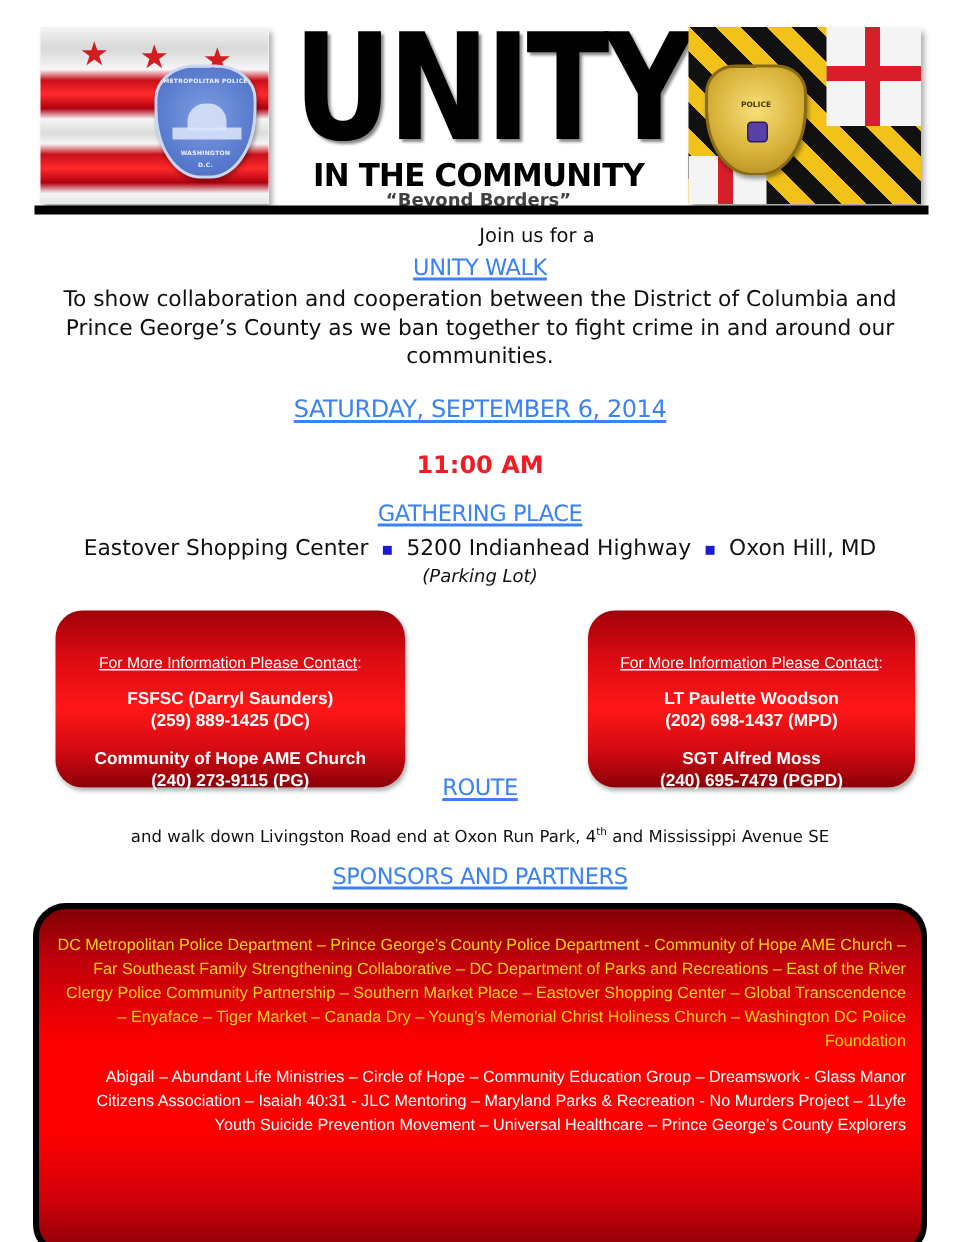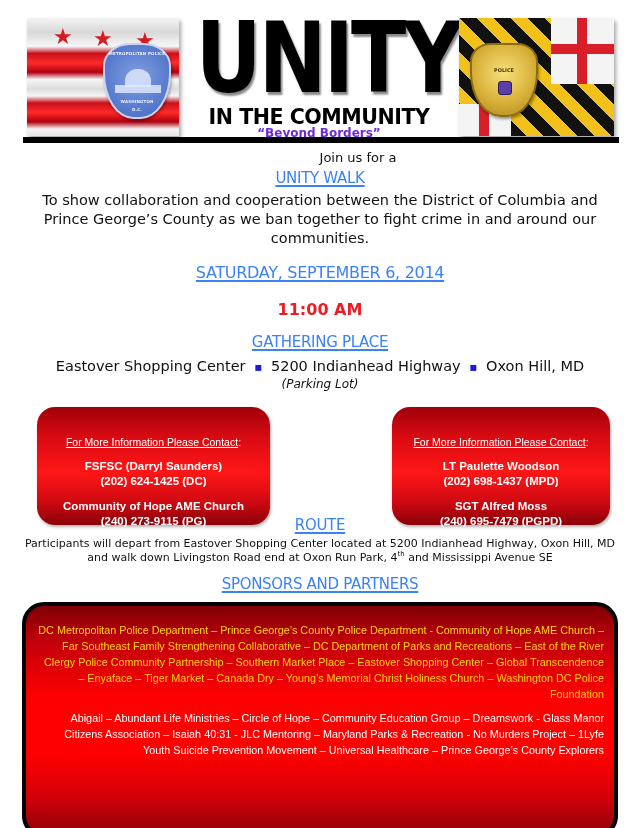--- a/index.html
+++ b/index.html
@@ -38,21 +38,21 @@
       transform: scaleX(0.92) scaleY(1.12); transform-origin: center top;
       text-shadow: 2px 2px 2px #888;
     }
     .title-community {
       display: block; margin-top: 12px; font-family: "DejaVu Sans", sans-serif; font-weight: bold;
       font-size: 21px; line-height: 22px; letter-spacing: -0.5px; color: #000;
       transform: scaleX(0.98);
     }
     .title-tagline {
       display: block; margin-top: -2px; font-family: "DejaVu Sans", sans-serif; font-weight: bold;
-      font-size: 12px; line-height: 14px; color: #6d28d9;
+      font-size: 12px; line-height: 14px; color: #404040;
     }
 
     .flag-md {
       position: absolute; left: 459px; top: 18px; width: 155px; height: 118px;
       background:
         repeating-linear-gradient(45deg, #f2c21a 0 12px, #111 12px 24px);
       box-shadow: 2px 3px 4px rgba(0,0,0,0.35);
       overflow: hidden;
     }
     .flag-md .crossland {
@@ -176,36 +176,36 @@
   <span class="sep">▪</span>
   <span>5200 Indianhead Highway</span>
   <span class="sep">▪</span>
   <span>Oxon Hill, MD</span>
 </div>
 <div class="center parking">(Parking Lot)</div>
 
 <div class="contact-box contact-left">
   <span class="label"><u>For More Information Please Contact</u><span>:</span></span>
   <span class="entry entry-first">FSFSC (Darryl Saunders)</span>
-  <span class="entry">(202) 624-1425 (DC)</span>
+  <span class="entry">(259) 889-1425 (DC)</span>
   <span class="entry entry-second">Community of Hope AME Church</span>
   <span class="entry">(240) 273-9115 (PG)</span>
 </div>
 
 <div class="contact-box contact-right">
   <span class="label"><u>For More Information Please Contact</u><span>:</span></span>
   <span class="entry entry-first">LT Paulette Woodson</span>
   <span class="entry">(202) 698-1437 (MPD)</span>
   <span class="entry entry-second">SGT Alfred Moss</span>
   <span class="entry">(240) 695-7479 (PGPD)</span>
 </div>
 
 <div class="center route heading-blue">ROUTE</div>
 <div class="center route-text" style="text-align:center;">
-  <span>Participants will depart from Eastover Shopping Center located at 5200 Indianhead Highway, Oxon Hill, MD</span><br>
+  <br>
   <span>and walk down Livingston Road end at Oxon Run Park, 4</span><sup>th</sup><span> and Mississippi Avenue SE</span>
 </div>
 
 <div class="center sponsors-heading heading-blue">SPONSORS AND PARTNERS</div>
 <div class="sponsor-box">
   <div class="sponsor-primary">DC Metropolitan Police Department – Prince George’s County Police Department - Community of Hope AME Church – Far Southeast Family Strengthening Collaborative – DC Department of Parks and Recreations – East of the River Clergy Police Community Partnership – Southern Market Place – Eastover Shopping Center – Global Transcendence – Enyaface – Tiger Market – Canada Dry – Young’s Memorial Christ Holiness Church – Washington DC Police Foundation</div>
   <div class="sponsor-secondary">Abigail – Abundant Life Ministries – Circle of Hope – Community Education Group – Dreamswork - Glass Manor Citizens Association – Isaiah 40:31 - JLC Mentoring – Maryland Parks &amp; Recreation - No Murders Project – 1Lyfe Youth Suicide Prevention Movement – Universal Healthcare – Prince George’s County Explorers</div>
 </div>
 
 </body></html>

